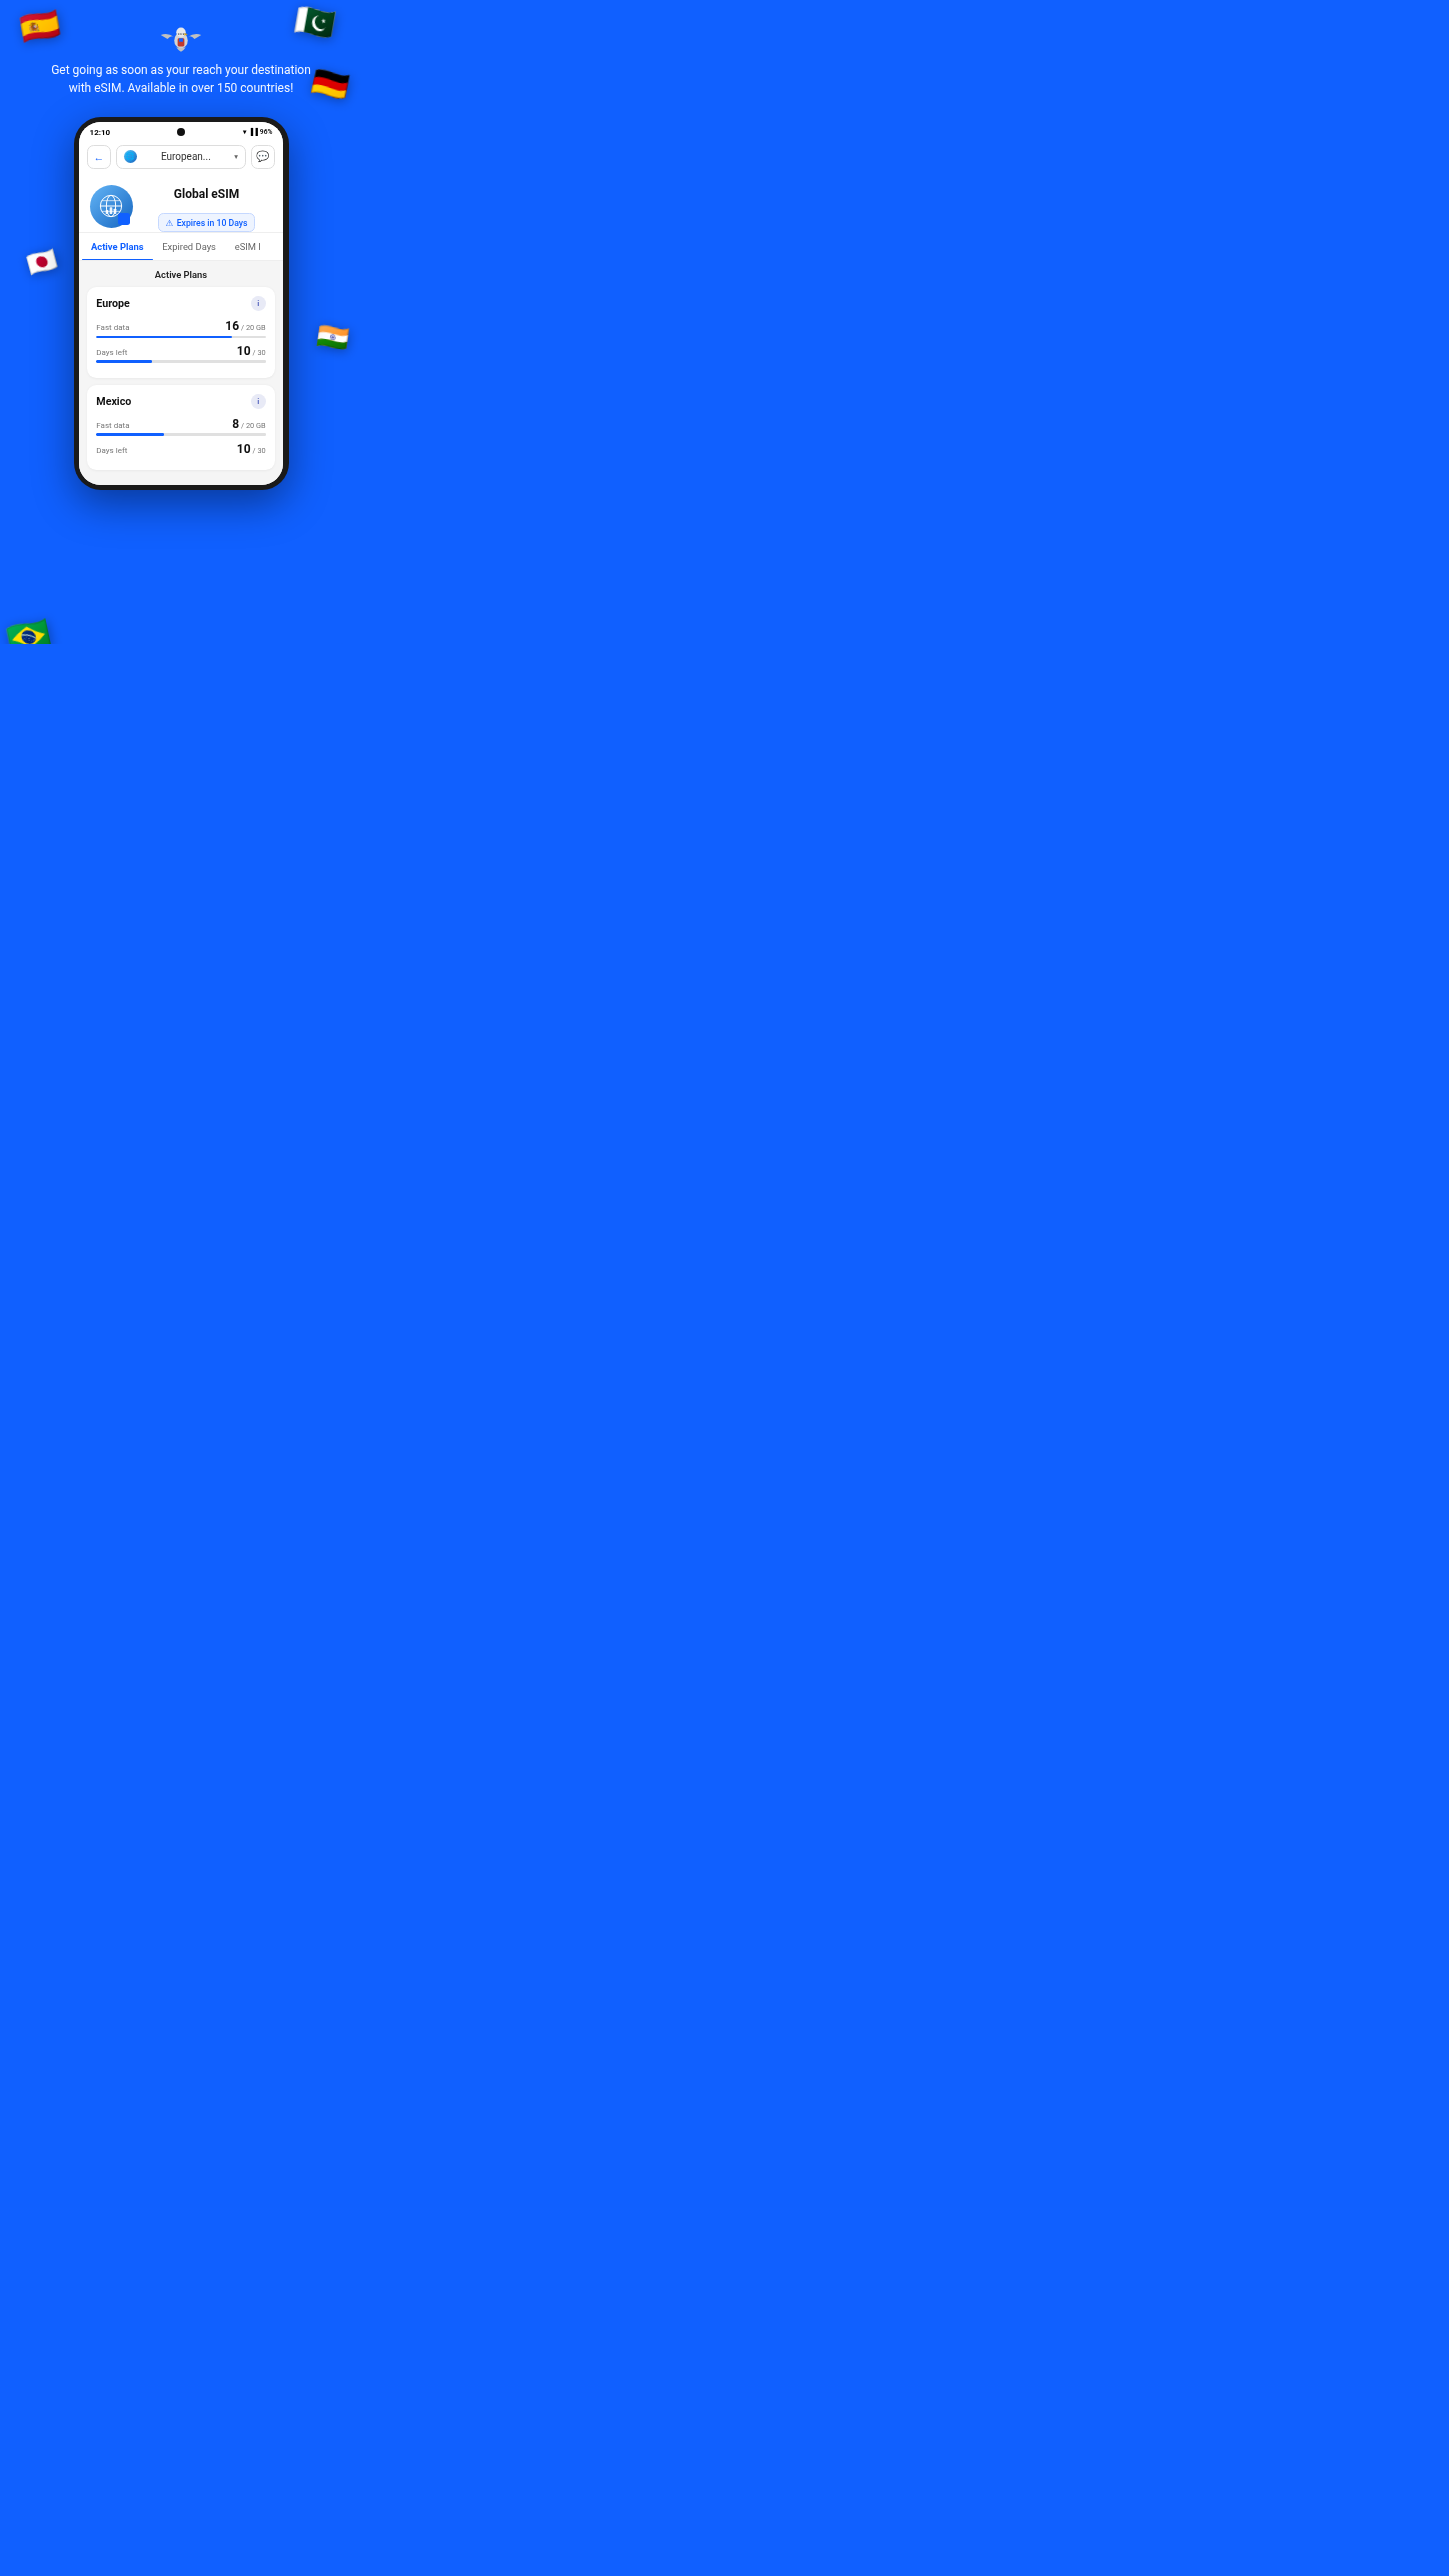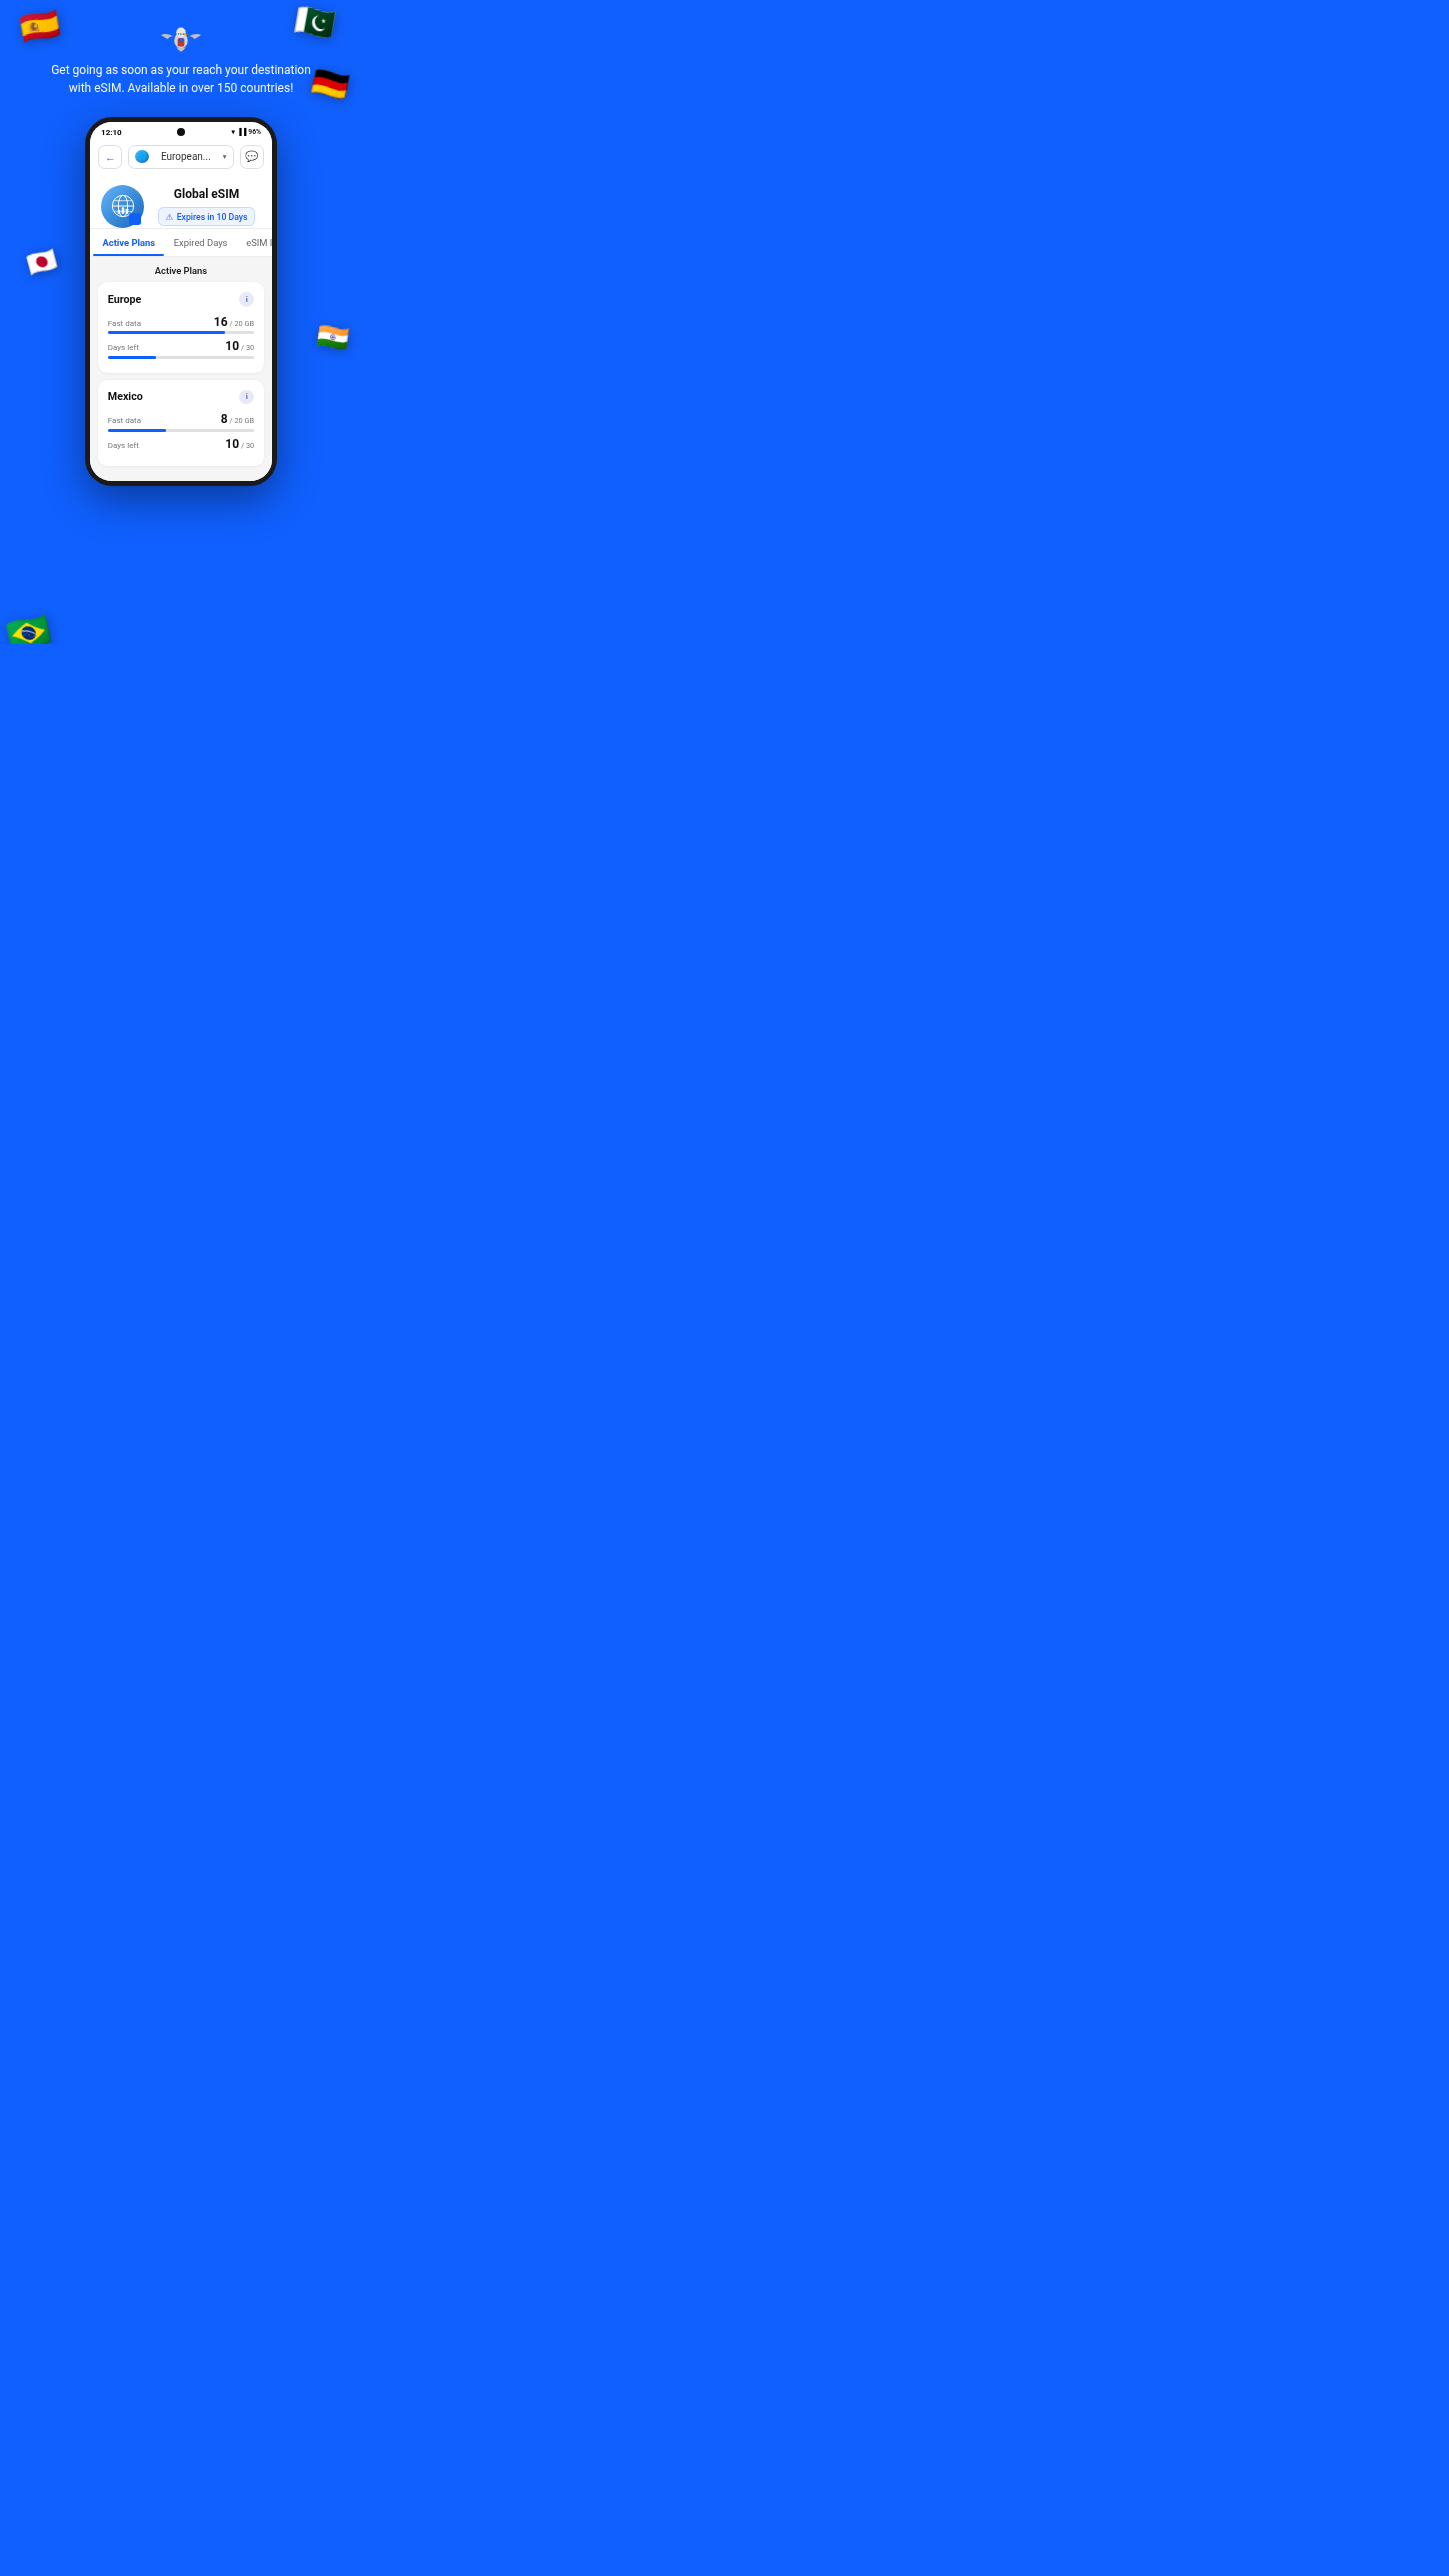--- a/index.html
+++ b/index.html
@@ -116,21 +116,21 @@
     
     .phone-container {
       display: flex;
       justify-content: center;
       padding: 0 6.7px;
       position: relative;
       z-index: 10;
     }
 
     .phone {
-      width: 192px;
+      width: 215px;
       background: #1a1a1a;
       border-radius: 27px;
       padding: 5.4px;
       box-shadow: 0 13.4px 40px rgba(0,0,0,0.4);
       position: relative;
     }
 
     .phone-screen {
       background: #f5f5f5;
       border-radius: 21.5px;
@@ -267,21 +267,21 @@
 
     .profile-info {
       flex: 1;
       padding-top: 2.7px;
     }
 
     .profile-name {
       font-size: 12px;
       font-weight: 700;
       color: #111;
-      margin-bottom: 6px;
+      margin-bottom: 12px;
     }
 
     .expires-badge {
       display: inline-flex;
       align-items: center;
       gap: 3.4px;
       background: #EEF4FF;
       border: 0.7px solid #c5d8ff;
       border-radius: 5.4px;
       padding: 3.4px 6.7px;

